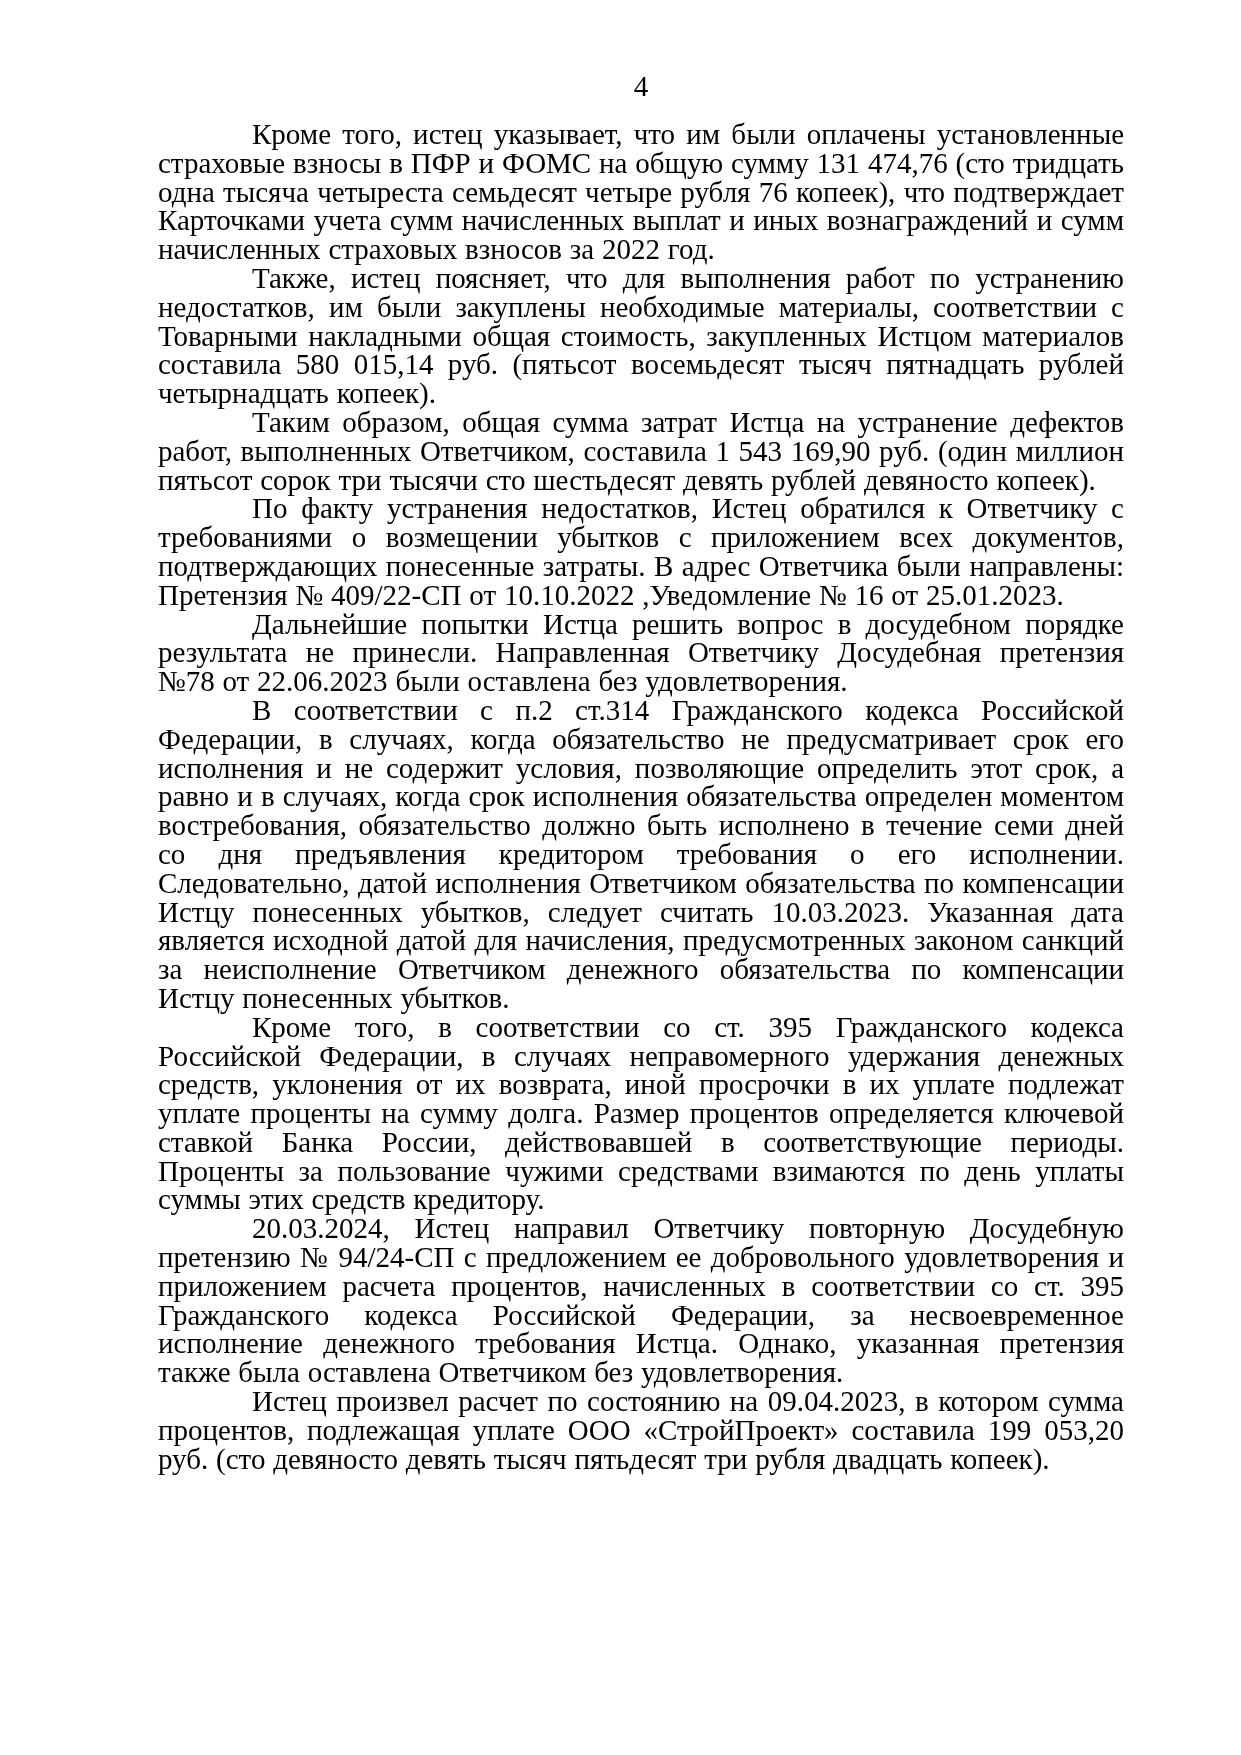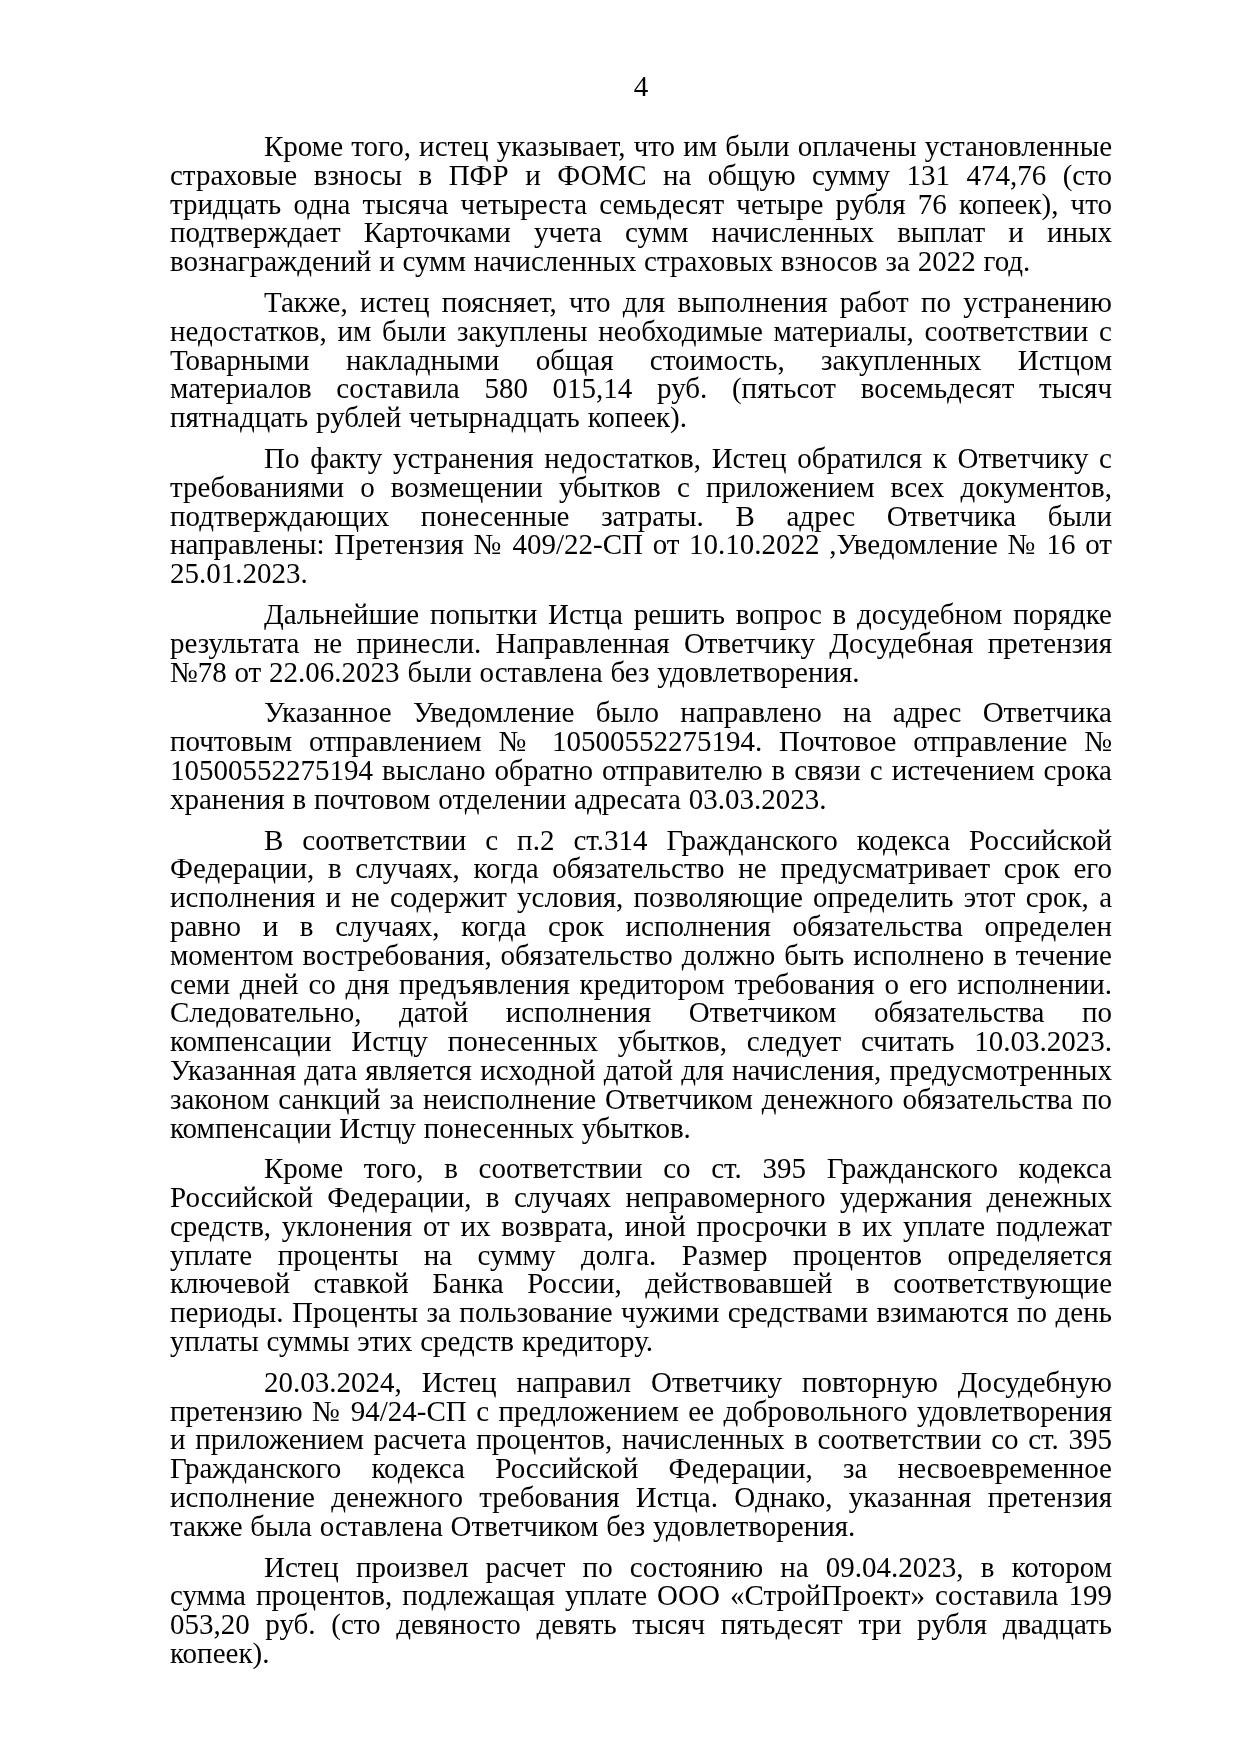--- a/index.html
+++ b/index.html
@@ -25,37 +25,37 @@
     width: 966px;
     text-align: center;
   }
   .content {
     position: absolute;
     top: 120px;
     left: 158px;
     width: 966px;
   }
   .content p {
-    margin: 12px;
+    margin: 0;
     padding: 0;
     text-align: justify;
     text-indent: 94px;
     word-spacing: 0.02em;
   }
 </style>
 </head>
 <body>
 
 <div class="page">
   <div class="page-number">4</div>
 
   <div class="content">
     <p>Кроме того, истец указывает, что им были оплачены установленные страховые взносы в ПФР и ФОМС на общую сумму 131 474,76 (сто тридцать одна тысяча четыреста семьдесят четыре рубля 76 копеек), что подтверждает Карточками учета сумм начисленных выплат и иных вознаграждений и сумм начисленных страховых взносов за 2022 год.</p>
     <p>Также, истец поясняет, что для выполнения работ по устранению недостатков, им были закуплены необходимые материалы, соответствии с Товарными накладными общая стоимость, закупленных Истцом материалов составила 580 015,14 руб. (пятьсот восемьдесят тысяч пятнадцать рублей четырнадцать копеек).</p>
+    <p>Таким образом, общая сумма затрат Истца на устранение дефектов работ, выполненных Ответчиком, составила 1 543 169,90 руб. (один миллион пятьсот сорок три тысячи сто шестьдесят девять рублей девяносто копеек).</p>
     <p>По факту устранения недостатков, Истец обратился к Ответчику с требованиями о возмещении убытков с приложением всех документов, подтверждающих понесенные затраты. В адрес Ответчика были направлены: Претензия № 409/22-СП от 10.10.2022 ,Уведомление № 16 от 25.01.2023.</p>
     <p>Дальнейшие попытки Истца решить вопрос в досудебном порядке результата не принесли. Направленная Ответчику Досудебная претензия №78 от 22.06.2023  были оставлена без удовлетворения.</p>
-    <p>Указанное Уведомление было направлено на адрес Ответчика почтовым отправлением № 10500552275194. Почтовое отправление № 10500552275194 выслано обратно отправителю в связи с истечением срока хранения в почтовом отделении адресата 03.03.2023.</p>
     <p>В соответствии с п.2 ст.314 Гражданского кодекса Российской Федерации, в случаях, когда обязательство не предусматривает срок его исполнения и не содержит условия, позволяющие определить этот срок, а равно и в случаях, когда срок исполнения обязательства определен моментом востребования, обязательство должно быть исполнено в течение семи дней со дня предъявления кредитором требования о его исполнении. Следовательно, датой исполнения Ответчиком обязательства по компенсации Истцу понесенных убытков, следует считать 10.03.2023. Указанная дата является исходной датой для начисления, предусмотренных законом санкций за неисполнение Ответчиком денежного обязательства по компенсации Истцу понесенных убытков.</p>
     <p>Кроме того, в соответствии со ст. 395 Гражданского кодекса Российской Федерации, в случаях неправомерного удержания денежных средств, уклонения от их возврата, иной просрочки в их уплате подлежат уплате проценты на сумму долга. Размер процентов определяется ключевой ставкой Банка России, действовавшей в соответствующие периоды. Проценты за пользование чужими средствами взимаются по день уплаты суммы этих средств кредитору.</p>
     <p>20.03.2024, Истец направил Ответчику повторную Досудебную претензию № 94/24-СП  с предложением ее добровольного удовлетворения и приложением расчета процентов, начисленных в соответствии со ст. 395 Гражданского кодекса Российской Федерации, за несвоевременное исполнение денежного требования Истца. Однако, указанная претензия также была оставлена Ответчиком без удовлетворения.</p>
     <p>Истец произвел расчет по состоянию на 09.04.2023, в котором сумма процентов, подлежащая уплате ООО «СтройПроект» составила 199 053,20 руб. (сто девяносто девять тысяч пятьдесят три рубля двадцать копеек).</p>
   </div>
 </div>
 
 </body></html>

